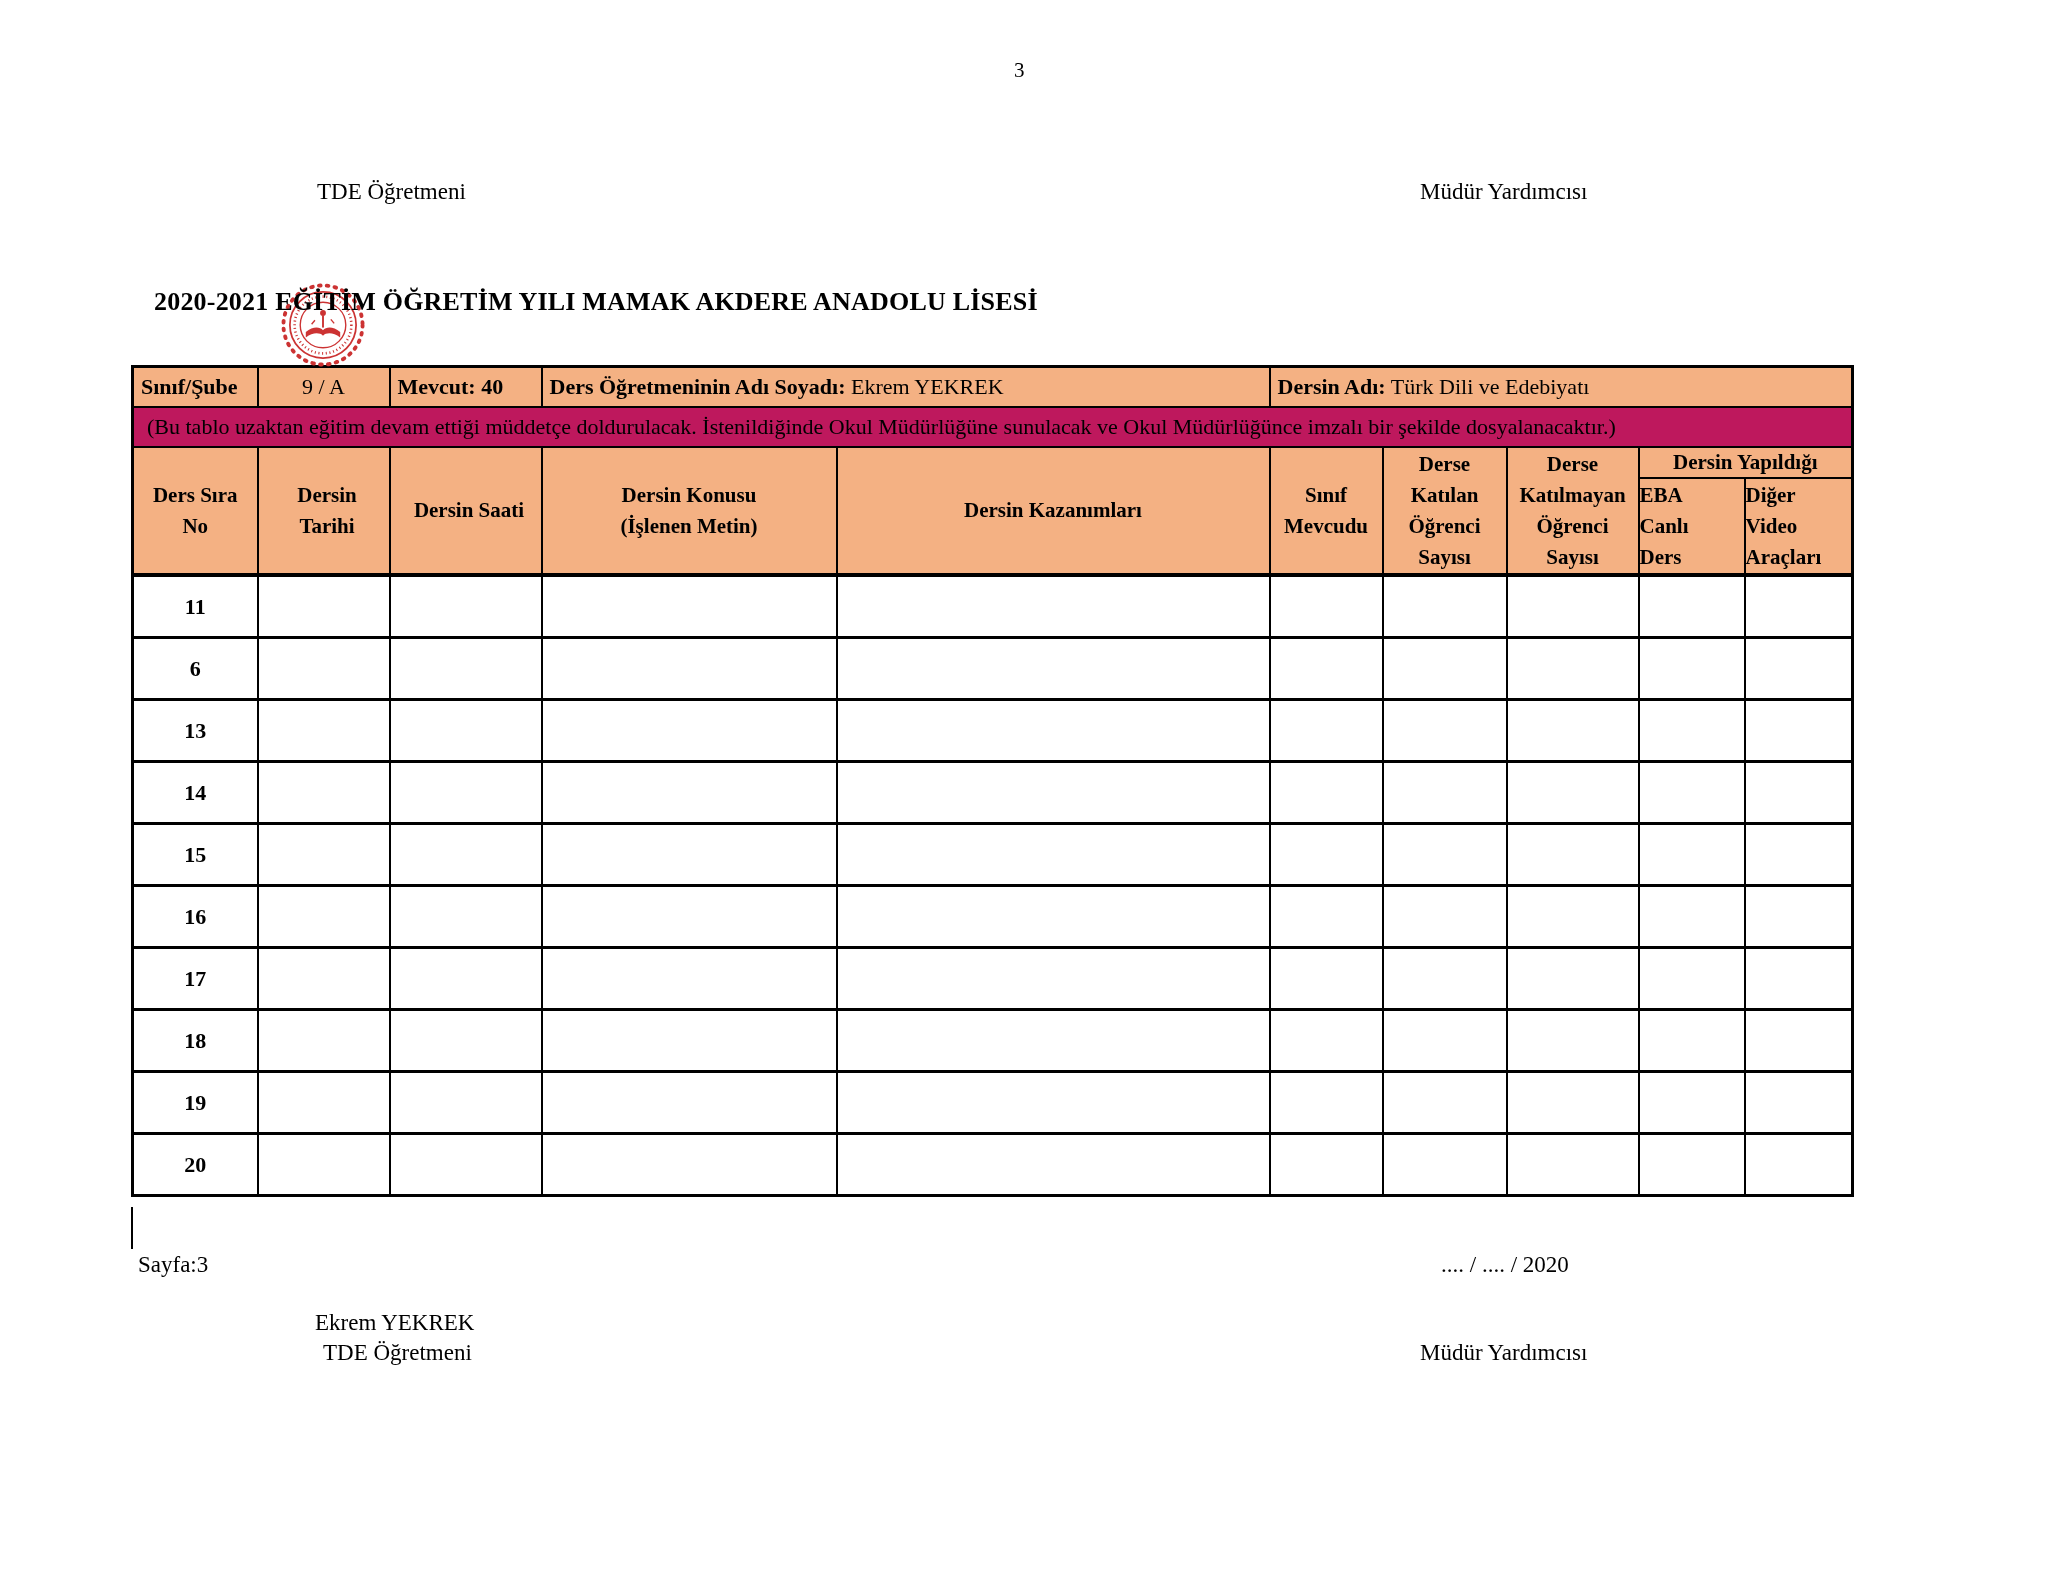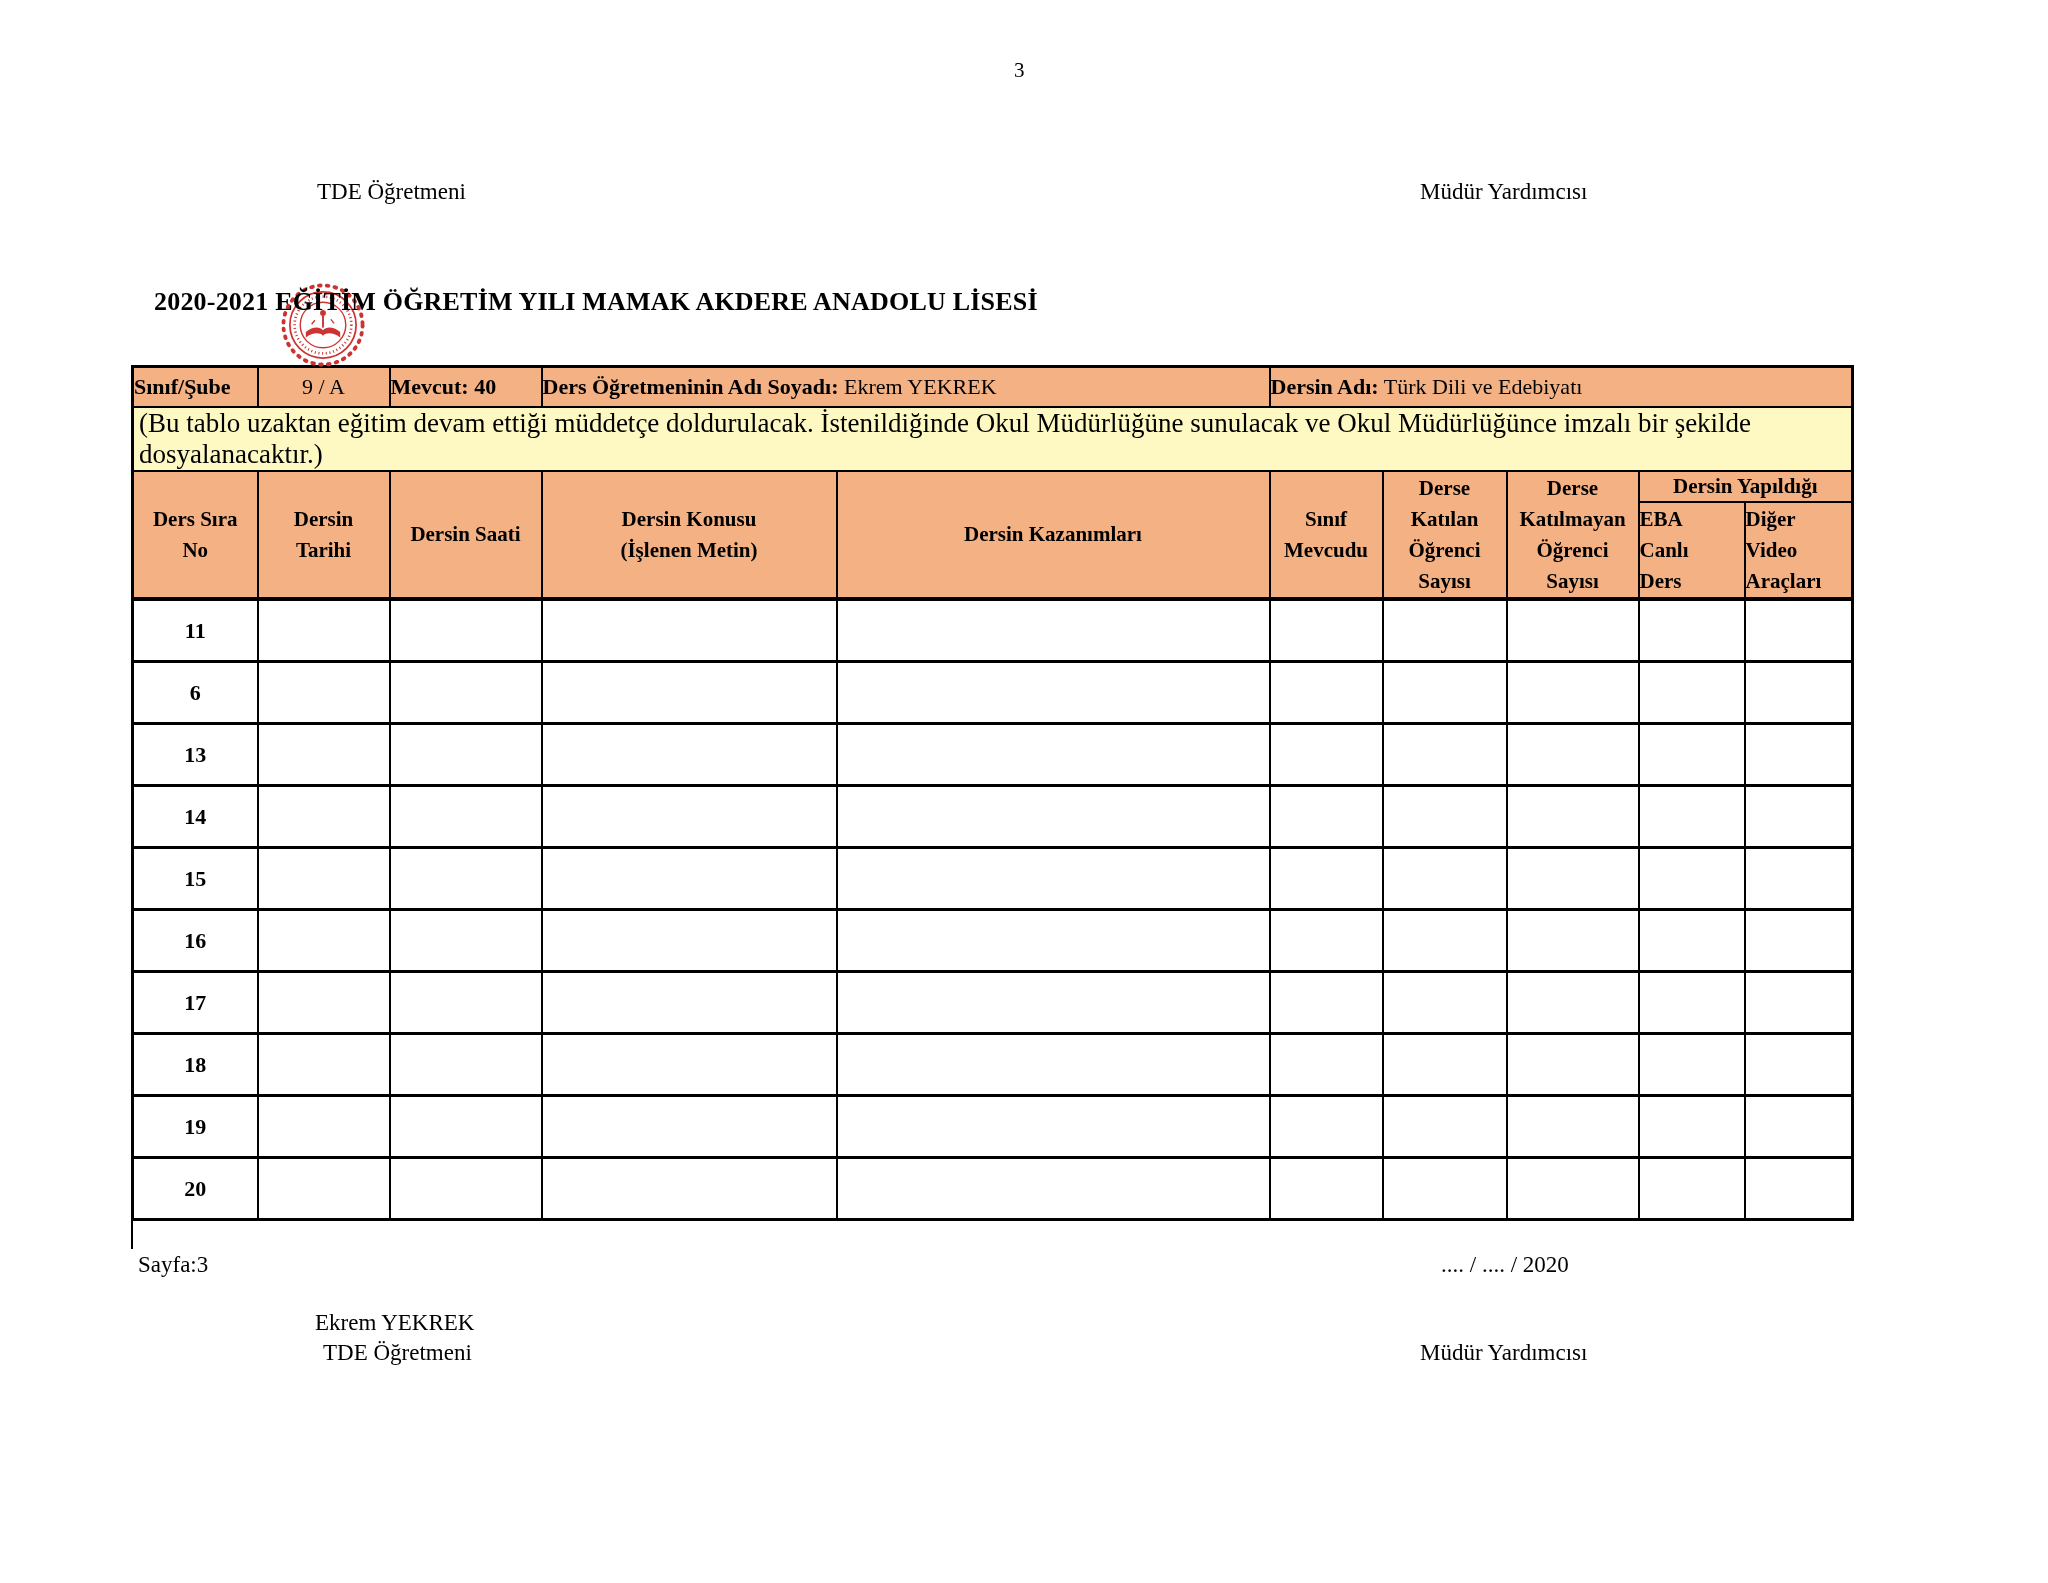--- a/index.html
+++ b/index.html
@@ -21,24 +21,24 @@
   .title1{left:154px;top:287px;font-size:26px;font-weight:bold;z-index:2;letter-spacing:.2px;}
   .title2{left:628px;top:327px;font-size:26px;font-weight:bold;z-index:2;letter-spacing:.2px;}
   .logo{left:278px;top:282px;width:90px;height:86px;z-index:1;}
   
   .tablewrap{left:131px;top:365px;}
   table{border-collapse:collapse;table-layout:fixed;width:1721px;}
   td{border:2px solid #000;padding:0;vertical-align:middle;font-size:21px;overflow:hidden;}
   table{border:3px solid #000;}
   .orange{background:#F4B183;}
   .ctr{text-align:center;}
-  .pl{text-align:left;margin-left:12px;}
+  .pl{padding-left:7px;text-align:left;margin-left:12px;}
   .prewrap{white-space:pre-line;line-height:31px;}
   tr.info td{height:38px;font-size:22px;}
-  tr.note td{height:38px;font-size:27px;padding-left:5px;background:#fef9c3;}
+  tr.note td{height:38px;font-size:22px;padding-left:13px;background:#be185d;}
   tr.head1 td{font-weight:bold;text-align:center;}
   tr.head1 td.span-top{height:29px;border-bottom:2px solid #000;text-align:center;}
   tr.head2 td{height:94px;font-weight:bold;text-align:left;border-bottom:4px solid #000;margin-top:23px;}
   td.vspan{border-bottom:4px solid #000;}
   tr.body td{height:59px;border-top:3px solid #000;border-bottom:3px solid #000;}
   tr.body td.num{font-weight:bold;text-align:center;font-size:22px;}
   
   .tick{left:131px;top:1207px;width:2px;height:42px;background:#000;}
   .footer-page{left:138px;top:1252px;font-size:23px;}
   .footer-date{left:1441px;top:1252px;font-size:23px;}

